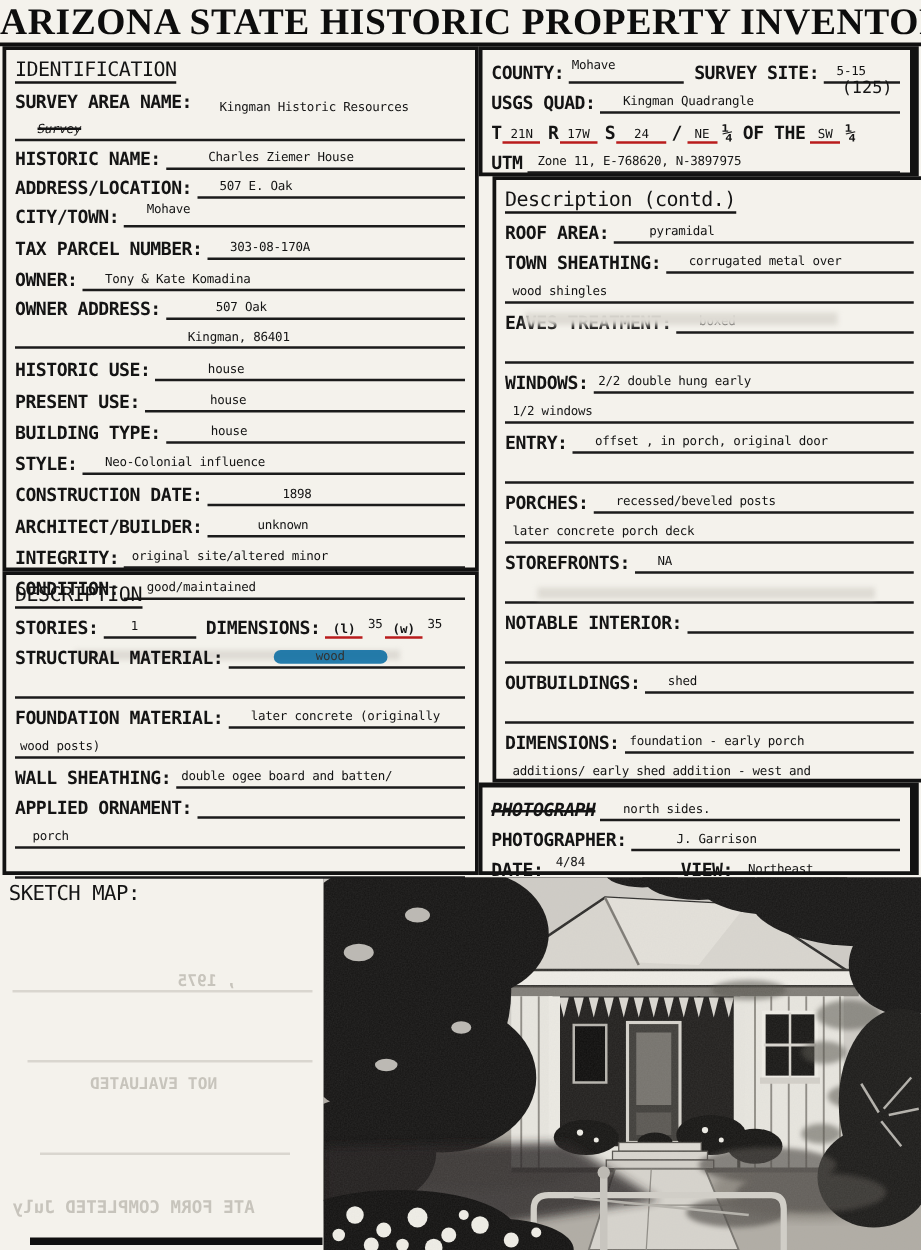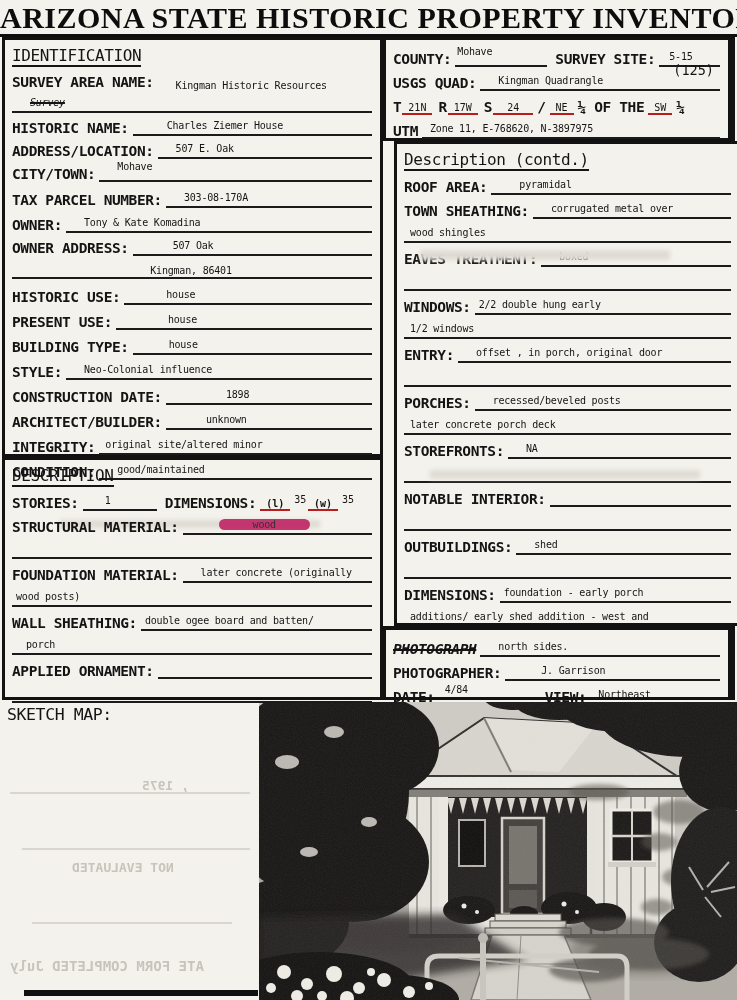--- a/index.html
+++ b/index.html
@@ -33,21 +33,21 @@
   .lbl{ font-weight:bold; font-size:14.5px; letter-spacing:-0.4px; padding-right:4px; line-height:1.05; }
   .fill{ flex:1; border-bottom:2px solid #1b1b1b; min-width:10px; position:relative; line-height:1.05; }
   .v{ font-size:10px; letter-spacing:-0.2px; display:inline-block; padding:0 2px 0 18px; transform:translateY(-1px); }
   .v.center{ display:block; text-align:center; padding-left:0; }
   .heading{ font-weight:normal; font-size:16px; letter-spacing:-0.4px; border-bottom:2px solid #151515; display:inline-block; line-height:1.1; }
   .hrow{ height:24px; display:flex; align-items:flex-end; }
   .struck{ text-decoration:line-through; text-decoration-thickness:2px;font-style:italic; }
   .raised{ transform:translateY(-6px); }
   .nounder{ border-bottom:none; }
   .smudge{
-    background:#be185d; border-radius:9px; padding:0 34px 0 34px; opacity:.85;
+    background:#0369a1; border-radius:9px; padding:0 34px 0 34px; opacity:.85;
   }
   .smudge .inner{ position:relative; }
   .sup-right{ float:right; font-size:13.5px; transform:translateY(-9px); padding-right:6px; }
   .uval{ border-bottom:2px solid #b91c1c; font-size:10px; padding:0 6px; display:inline-block; line-height:1.05; }
   .trs-row .lbl{ padding-right:1px; }
 
   
   #sketch{ position:absolute; left:2px; top:700px; width:257px; height:300px; padding:5px 0 0 5px; }
   #sketch .heading{ border-bottom:none; font-size:16.5px; }
   .faint-line{ position:absolute; height:2px; background:#d9d6cf; }
@@ -307,26 +307,26 @@
     </div>
     <div class="row">
       <span class="fill"><span class="v" style="padding-left:4px">wood posts)</span></span>
     </div>
 
     <div class="row">
       <span class="lbl">WALL SHEATHING:</span>
       <span class="fill" style="overflow:visible"><span class="v" style="padding-left:4px">double ogee board and batten/</span></span>
     </div>
     <div class="row">
-      <span class="fill"><span class="v" style="padding-left:14px">porch</span></span>
-    </div>
-
-    <div class="row">
       <span class="lbl">APPLIED ORNAMENT:</span>
       <span class="fill"><span class="v"></span></span>
+    </div>
+
+    <div class="row">
+      <span class="fill"><span class="v" style="padding-left:14px">porch</span></span>
     </div>
     <div class="row">
         <span class="fill"></span>
       </div>
   </div>
 
   <div class="box" id="box-photo-info">
     <div class="row">
       <span class="lbl struck">PHOTOGRAPH</span>
       <span class="fill"><span class="v">north sides.</span></span>

